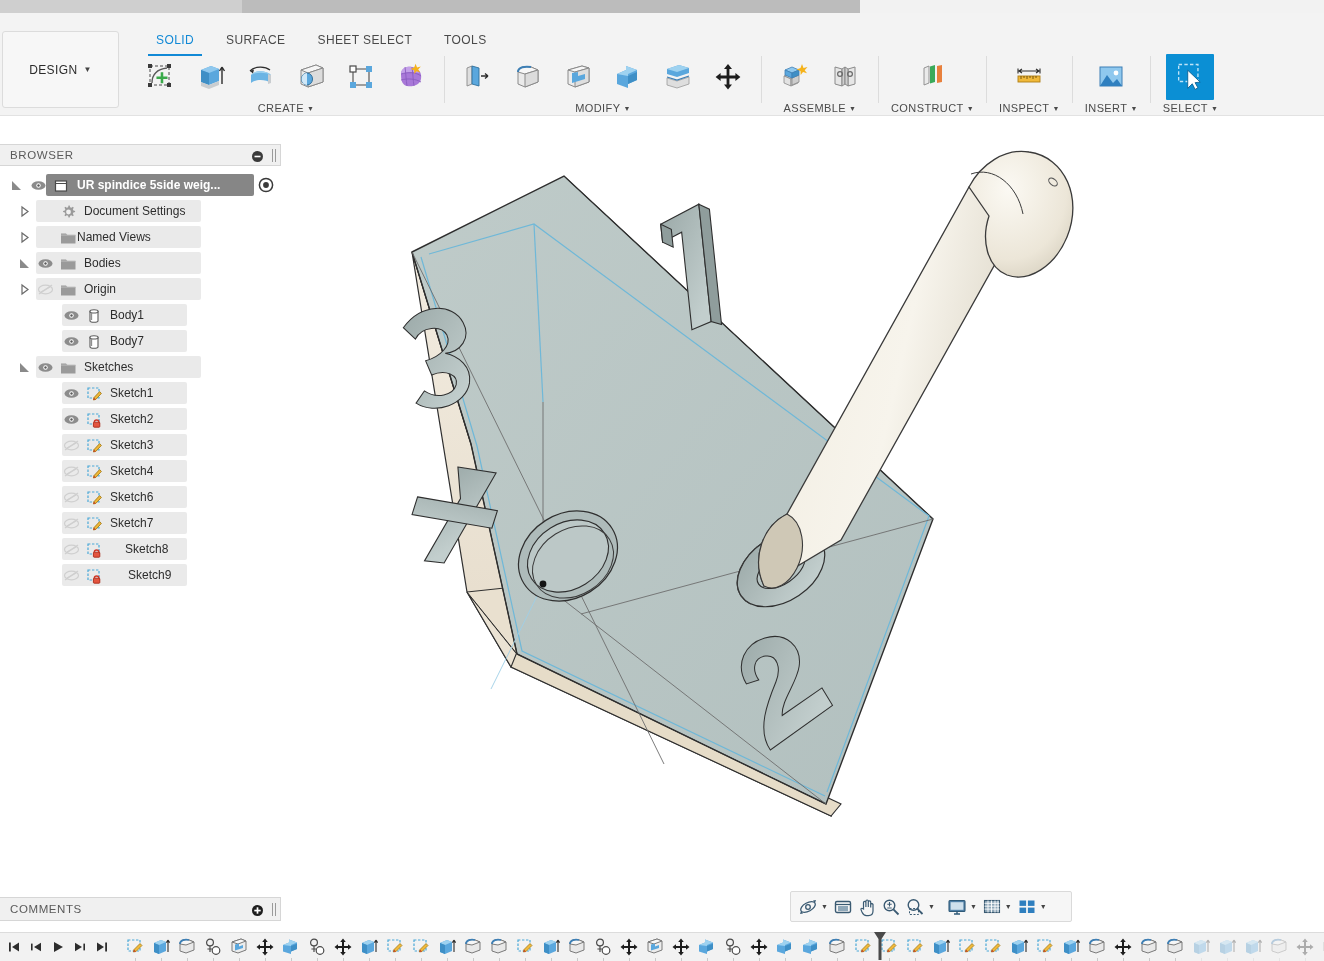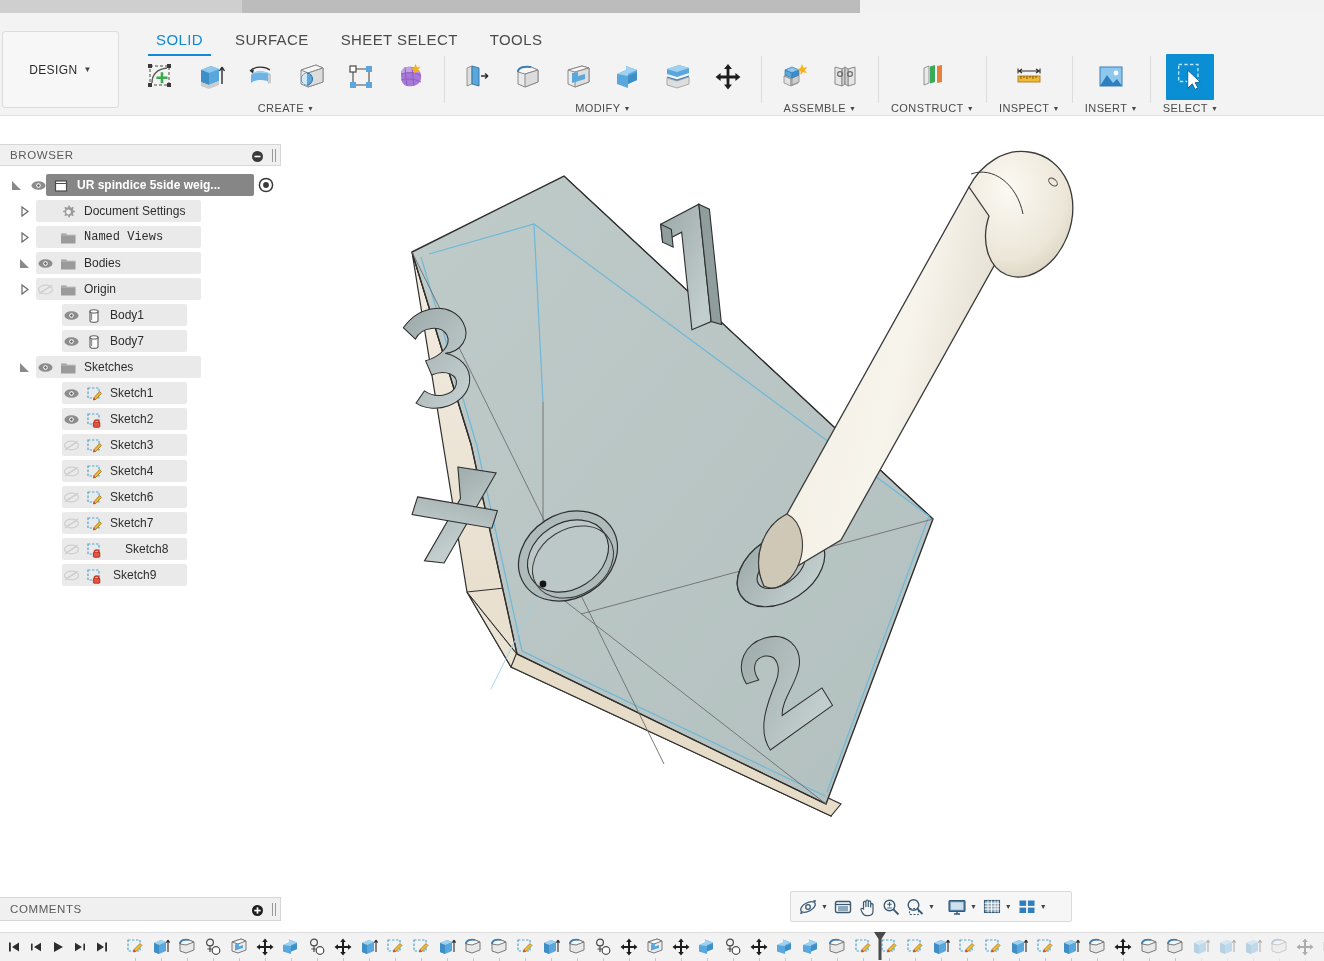--- a/index.html
+++ b/index.html
@@ -20,21 +20,21 @@
   
   .ribbon { position:absolute; left:0; top:13px; width:1324px; height:103px; background:#f3f3f3;
             border-bottom:1px solid #e2e2e2; }
   .design-btn { position:absolute; left:2px; top:18px; width:117px; height:77px;
                 background:#f7f7f7; border:1px solid #dcdcdc; border-radius:3px;
                 display:flex; align-items:center; justify-content:center;
                 font-size:12px; color:#2b2b2b; letter-spacing:.4px; cursor:pointer; }
   .design-btn .caret { margin-left:6px; font-size:8px; color:#444; }
 
   .tabs { position:absolute; left:140px; top:17px; height:22px; display:flex; gap:0; }
-  .tab { font-size:15px; color:#4a4a4a; letter-spacing:.4px; padding:0 16px; cursor:pointer;
+  .tab { font-size:12px; color:#4a4a4a; letter-spacing:.4px; padding:0 16px; cursor:pointer;
          position:relative; line-height:20px; }
   .tab.active { color:#1189d6; }
   .tab.active::after { content:""; position:absolute; left:8px; right:8px; bottom:-4px;
                        height:2px; background:#1189d6; }
 
   .groups { position:absolute; left:132px; top:40px; right:0; height:70px; display:flex; }
   .group { position:relative; display:flex; flex-direction:column; align-items:center;
            padding:0 8px; }
   .group-icons { display:flex; align-items:center; gap:8px; height:48px; }
   .group-label { font-size:11px; color:#4a4a4a; letter-spacing:.4px; margin-top:1px;
@@ -394,21 +394,21 @@
           <span class="arrow"><svg width="13" height="13" viewBox="0 0 13 13">
               <path d="M4 2 L10 6.5 L4 11 Z" fill="none" stroke="#6a6a6a" stroke-width="1.2"></path>
             </svg></span>
           <span style="display: inline-block; width: 6px;"></span>
           <span class="eye"></span>
           <span style="display: inline-block; width: 6px;"></span>
           <span class="ticon"><svg width="17" height="16" viewBox="0 0 17 16">
               <path d="M1 3.5 h5 l1.3 1.6 h8.2 v8.4 h-14.5 Z" fill="#9a9a9a"></path>
               <path d="M1 4.6 h14.5 v1 h-14.5 Z" fill="#bdbdbd"></path>
             </svg></span>
-          <span class="lbl" style="margin-left: 7px; font-family: Liberation Mono, monospace;">Named Views</span>
+          <span class="lbl" style="margin-left: 0;">Named Views</span>
         </div>
         <div class="row">
           <div class="hl" style="left: 36px; width: 165px;"></div>
           <span style="display: inline-block; width: 18px;"></span>
           <span class="arrow"><svg width="13" height="13" viewBox="0 0 13 13">
               <path d="M2 11 L11 11 L2 2 Z" fill="#8a8a8a"></path>
             </svg></span>
           <span style="display: inline-block; width: 6px;"></span>
           <span class="eye"><svg width="17" height="13" viewBox="0 0 17 13">
               <ellipse cx="8.5" cy="6.5" rx="7" ry="4.3" fill="#8c8c8c"></ellipse>
@@ -631,21 +631,21 @@
               <ellipse cx="8.5" cy="6.5" rx="7" ry="4.3" fill="none" stroke="#cfcfcf" stroke-width="1.2"></ellipse>
               <path d="M2 11 L15 2" stroke="#cfcfcf" stroke-width="1.4"></path>
               <path d="M4 9 L13 4" stroke="#cfcfcf" stroke-width="1.1"></path>
             </svg></span>
           <span style="display: inline-block; width: 6px;"></span>
           <span class="ticon"><svg width="17" height="16" viewBox="0 0 17 16">
               <rect x="2" y="2" width="11" height="10" fill="none" stroke="#4aa8d8" stroke-width="1.2" stroke-dasharray="2.4,1.6"></rect>
               <path d="M8.2 10.4 a2.4 2.4 0 0 1 4.8 0 v1" fill="none" stroke="#d03a2a" stroke-width="1.3"></path>
               <rect x="7.4" y="10.2" width="6.4" height="5" rx="0.8" fill="#e4553f" stroke="#a82a1a" stroke-width="0.9"></rect>
             </svg></span>
-          <span class="lbl" style="margin-left: 10px;">Sketch9</span>
+          <span class="lbl" style="margin-left: 25px;">Sketch9</span>
         </div>
       </div>
 </div>
 
 <div class="comments">
   <div class="panel-head">
     <span class="panel-title">COMMENTS</span>
     <span class="pbtn" style="top:5px;">
       <svg width="13" height="13" viewBox="0 0 13 13">
             <circle cx="6.5" cy="6.5" r="5.5" fill="#1d1d1d"></circle>

